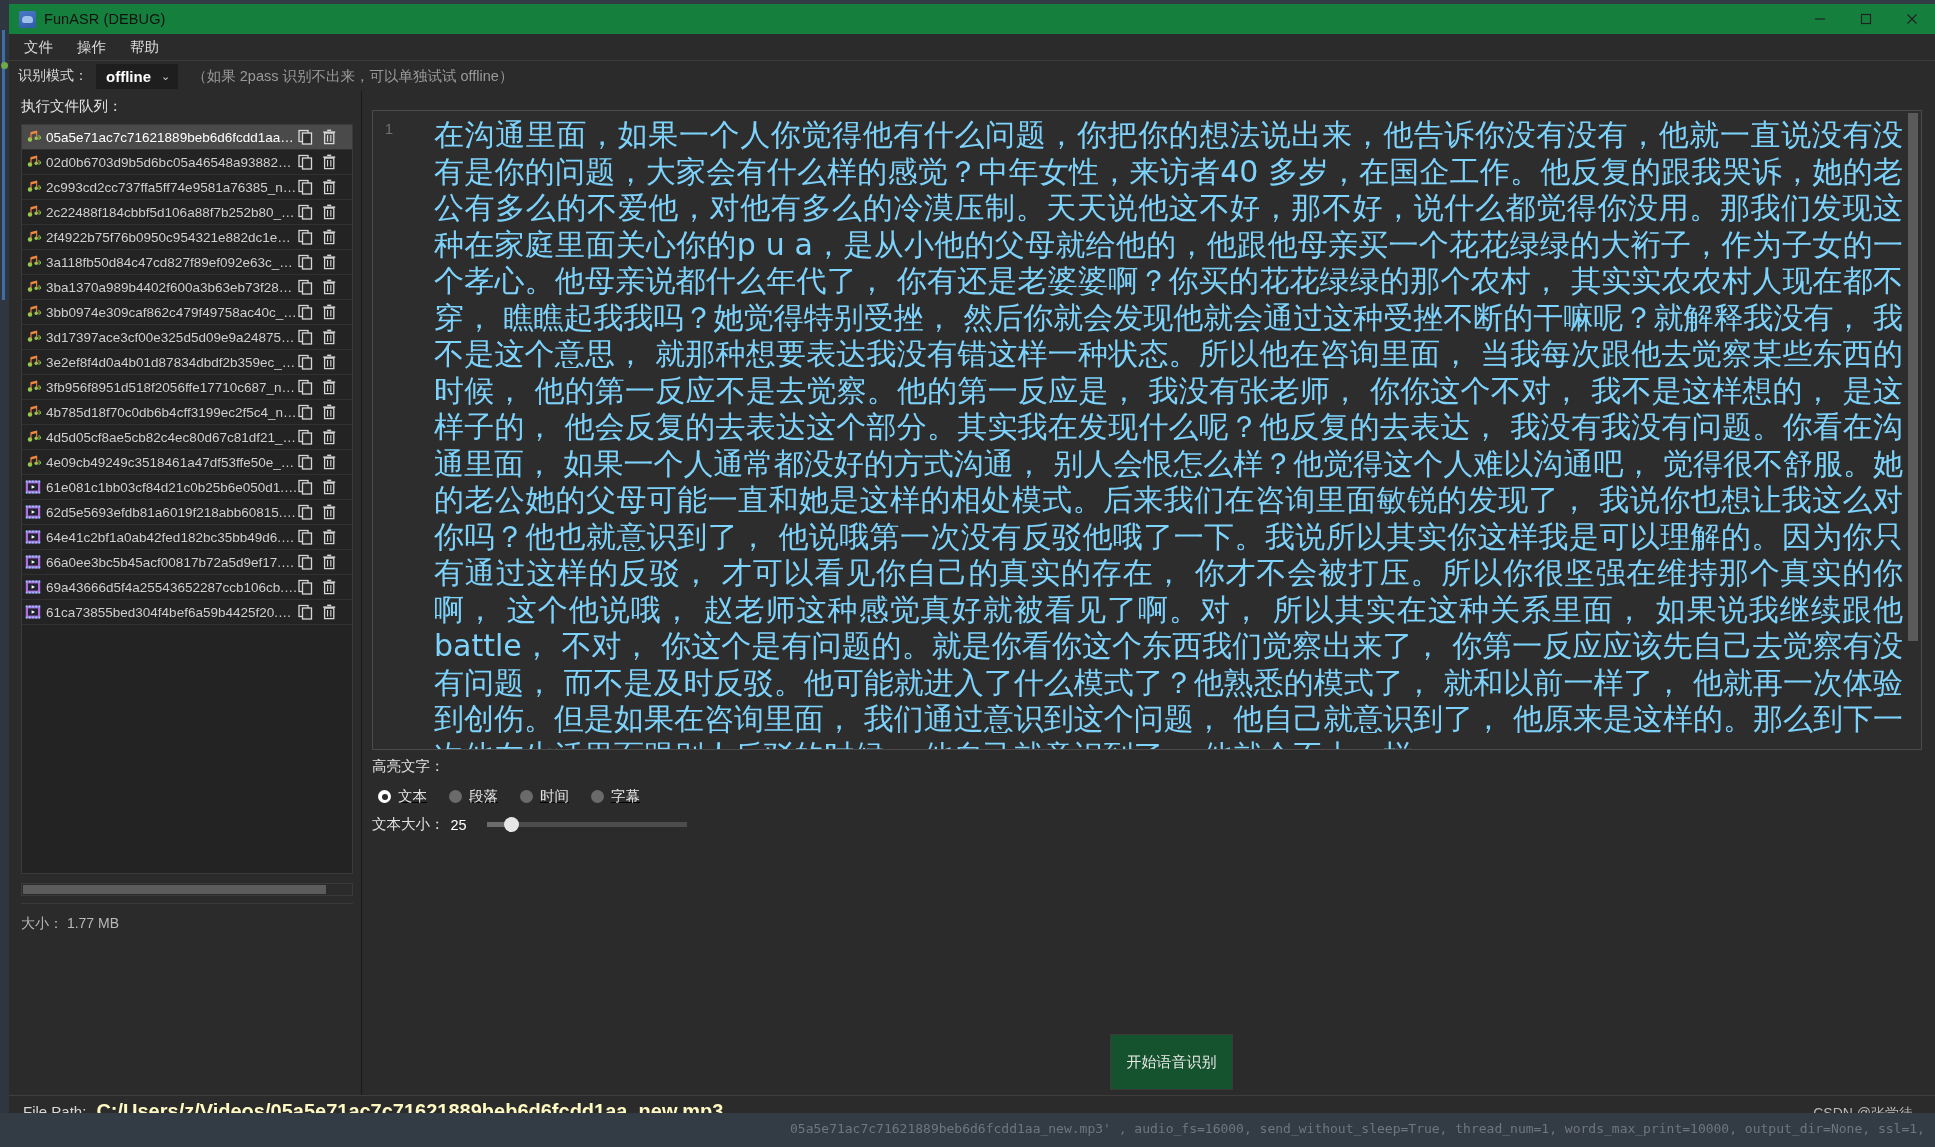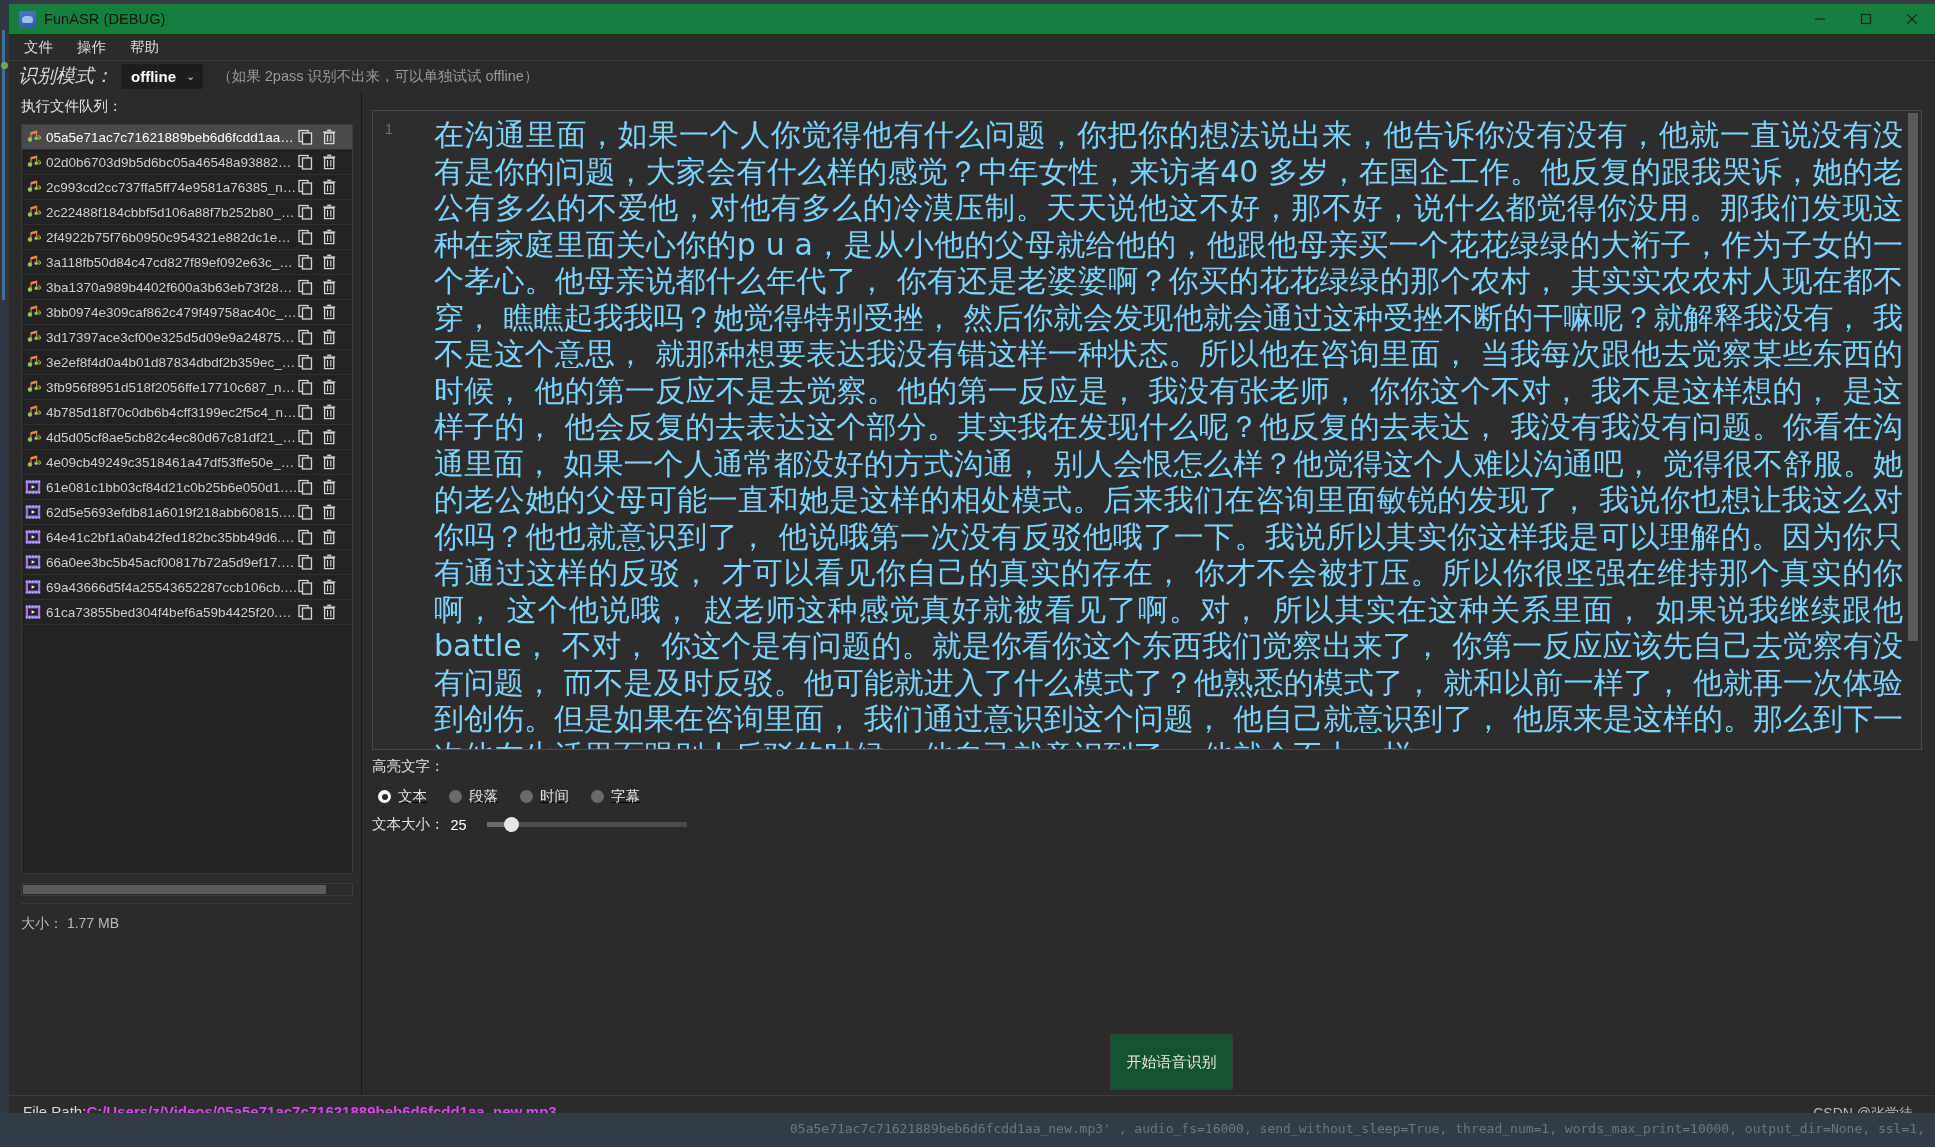--- a/index.html
+++ b/index.html
@@ -76,21 +76,21 @@
   }
   .menubar .mi {
     color: #dcdcdc; font-size: 14.5px; padding: 3px 9px; margin-left: 6px;
   }
 
   
   .moderow {
     position: absolute; top: 61px; left: 9px; width: 1926px; height: 30px;
     display: flex; align-items: center; background: #2b2b2b;
   }
-  .moderow .mlabel { color: #d8d8d8; font-size: 19px; margin-left: 9px; font-style: italic; }
+  .moderow .mlabel { color: #d8d8d8; font-size: 14px; margin-left: 9px; }
   .mode-select {
     margin-left: 8px; background: #1e1e1e; color: #ffffff;
     border: none; font-size: 15px; font-weight: bold;
     padding: 4px 8px 4px 10px; min-width: 78px;
     display: flex; align-items: center; gap: 10px;
     font-family: Liberation Sans, sans-serif;
   }
   .mode-select .chev { font-size: 11px; font-weight: normal; color: #d0d0d0; }
   .moderow .mhint { color: #9a9a9a; font-size: 14.5px; margin-left: 14px; }
 
@@ -214,21 +214,21 @@
     display: flex; align-items: center; justify-content: center;
   }
 
   
   .statusbar {
     position: absolute; left: 9px; bottom: 21px; width: 1926px; height: 31px;
     background: #2b2b2b; border-top: 1px solid #3e3e3e;
     display: flex; align-items: center; padding-left: 14px;
   }
   .statusbar .sp-label { color: #d6d6d6; font-size: 15px; }
-  .statusbar .sp-path { color: #d946ef; font-size: 15px; font-weight: bold; }
+  .statusbar .sp-path { color: #fef9c3; font-size: 20px; font-weight: bold; margin-left: 10px; }
 
   .watermark {
     position: absolute; right: 22px; bottom: 24px;
     color: #b9b9b9; font-size: 14px;
   }
 </style>
 </head>
 <body>
 
 <div id="app">

